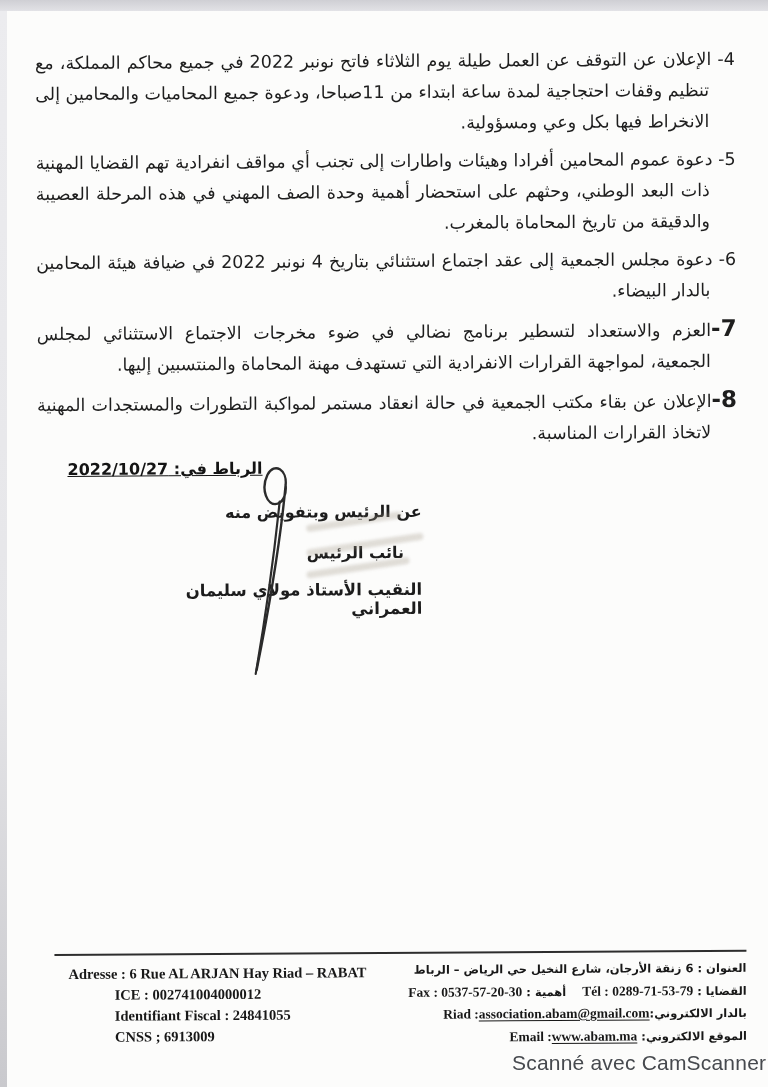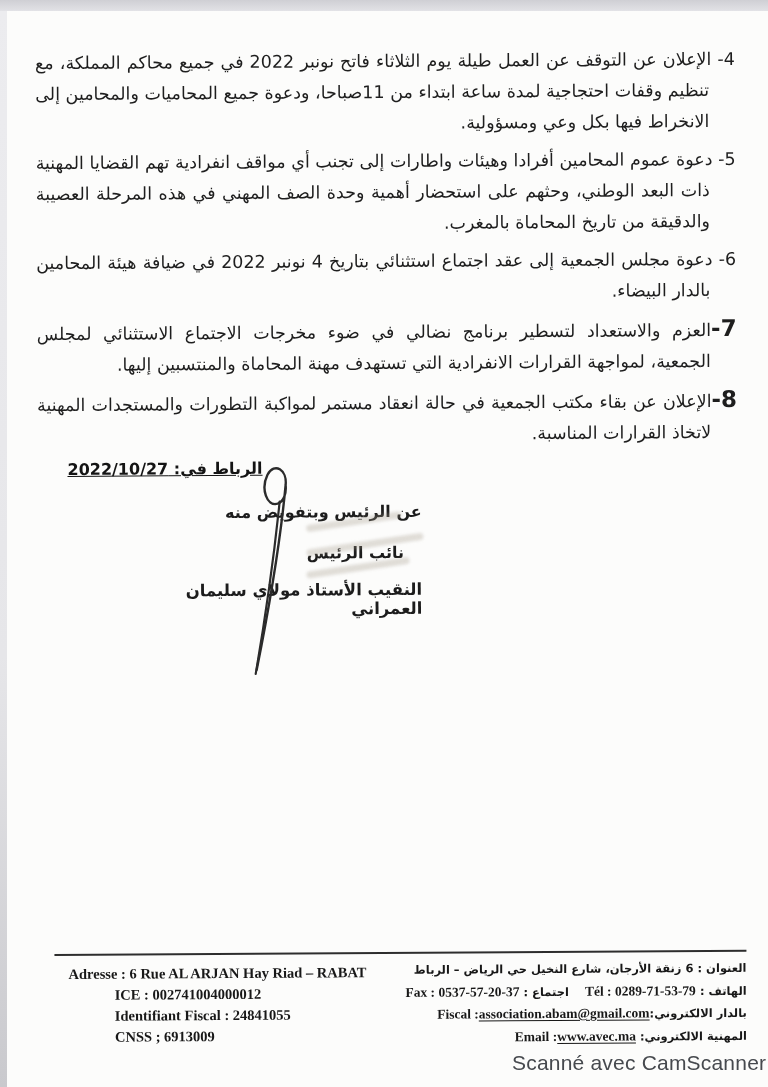--- a/index.html
+++ b/index.html
@@ -129,31 +129,31 @@
     <div class="footer-grid">
       <div class="f-left">
         <div>Adresse :  6 Rue AL ARJAN Hay Riad – RABAT</div>
         <div class="ind">ICE : 002741004000012</div>
         <div class="ind">Identifiant Fiscal : 24841055</div>
         <div class="ind">CNSS ; 6913009</div>
       </div>
       <div class="f-right">
         <div>العنوان : 6 زنقة الأرجان، شارع النخيل حي الرياض – الرباط</div>
         <div>
-          <span>الهاتف :</span>
+          <span>القضايا :</span>
           <span class="ltr">Tél : 0289-71-53-79</span>
           &nbsp;&nbsp;
-          <span>اجتماع :</span>
-          <span class="ltr">Fax : 0537-57-20-37</span>
+          <span>أهمية :</span>
+          <span class="ltr">Fax : 0537-57-20-30</span>
         </div>
         <div>
-          <span>بالدار الالكتروني:</span><span class="ltr"><span>Fiscal :</span><u>association.abam@gmail.com</u></span>
+          <span>بالدار الالكتروني:</span><span class="ltr"><span>Riad :</span><u>association.abam@gmail.com</u></span>
         </div>
         <div>
-          <span>المهنية الالكتروني:</span> <span class="ltr"><span>Email :</span><u>www.avec.ma</u></span>
+          <span>الموقع الالكتروني:</span> <span class="ltr"><span>Email :</span><u>www.abam.ma</u></span>
         </div>
       </div>
     </div>
   </div>
 
 </div>
 
 <div class="camscanner">Scanné avec CamScanner</div>
 
 </body></html>

